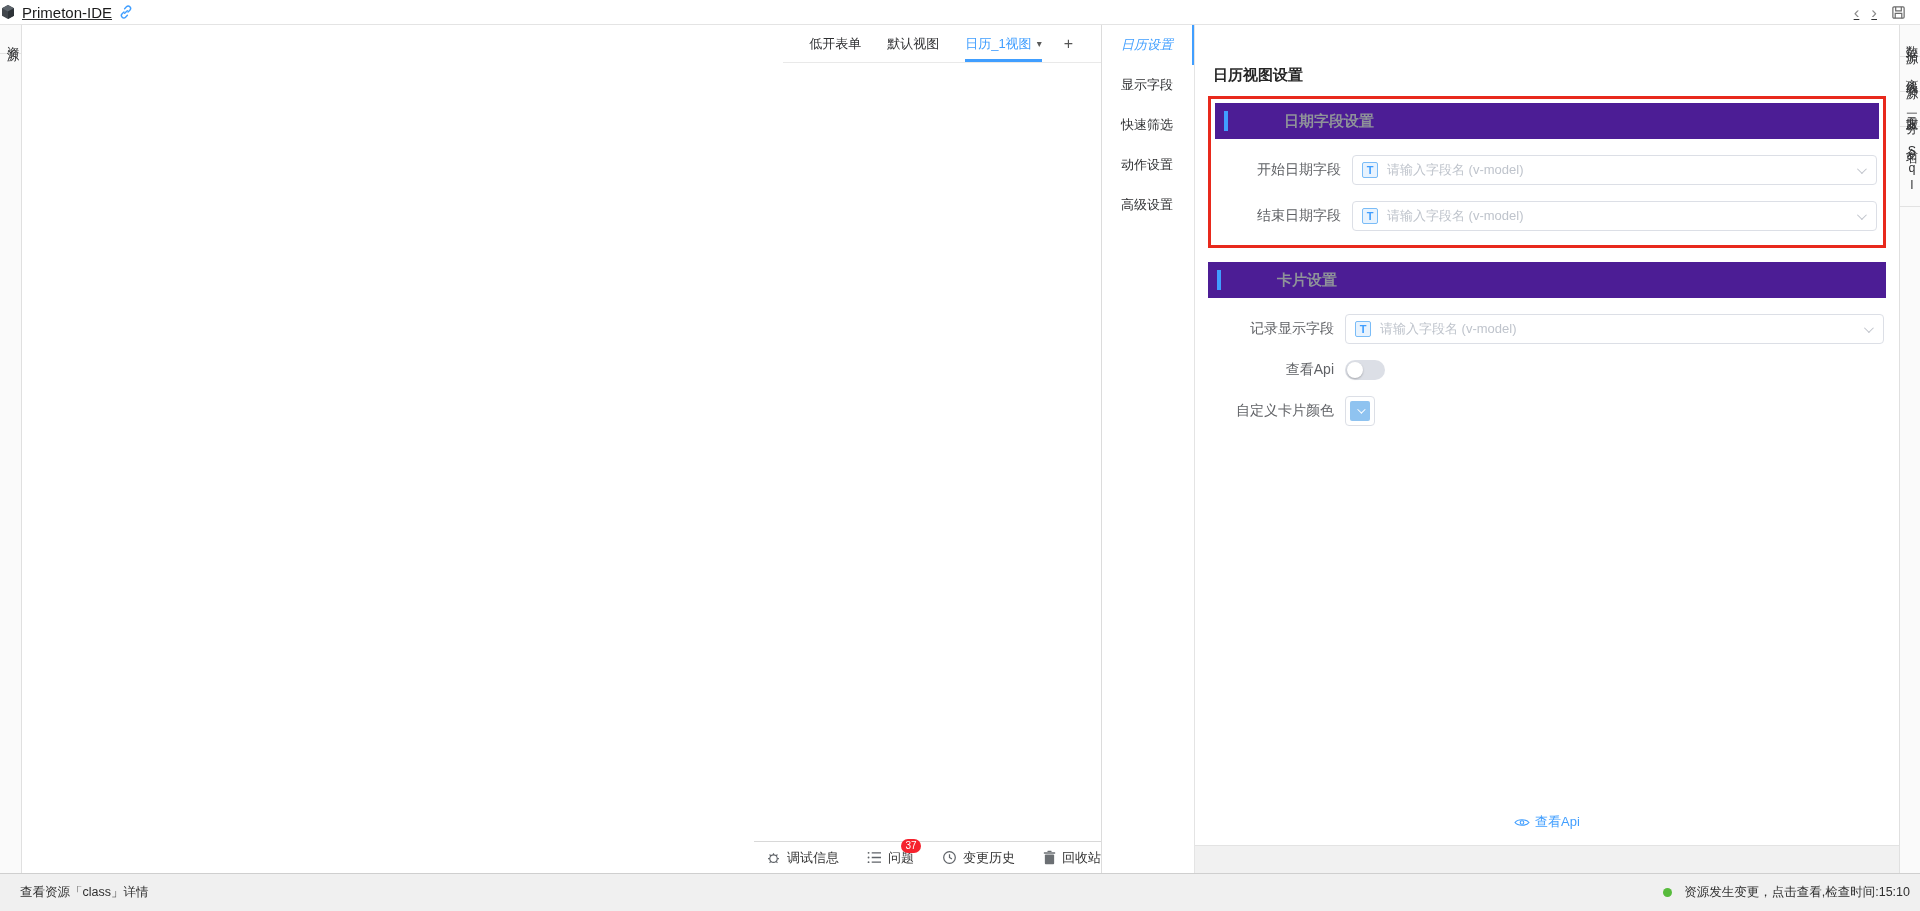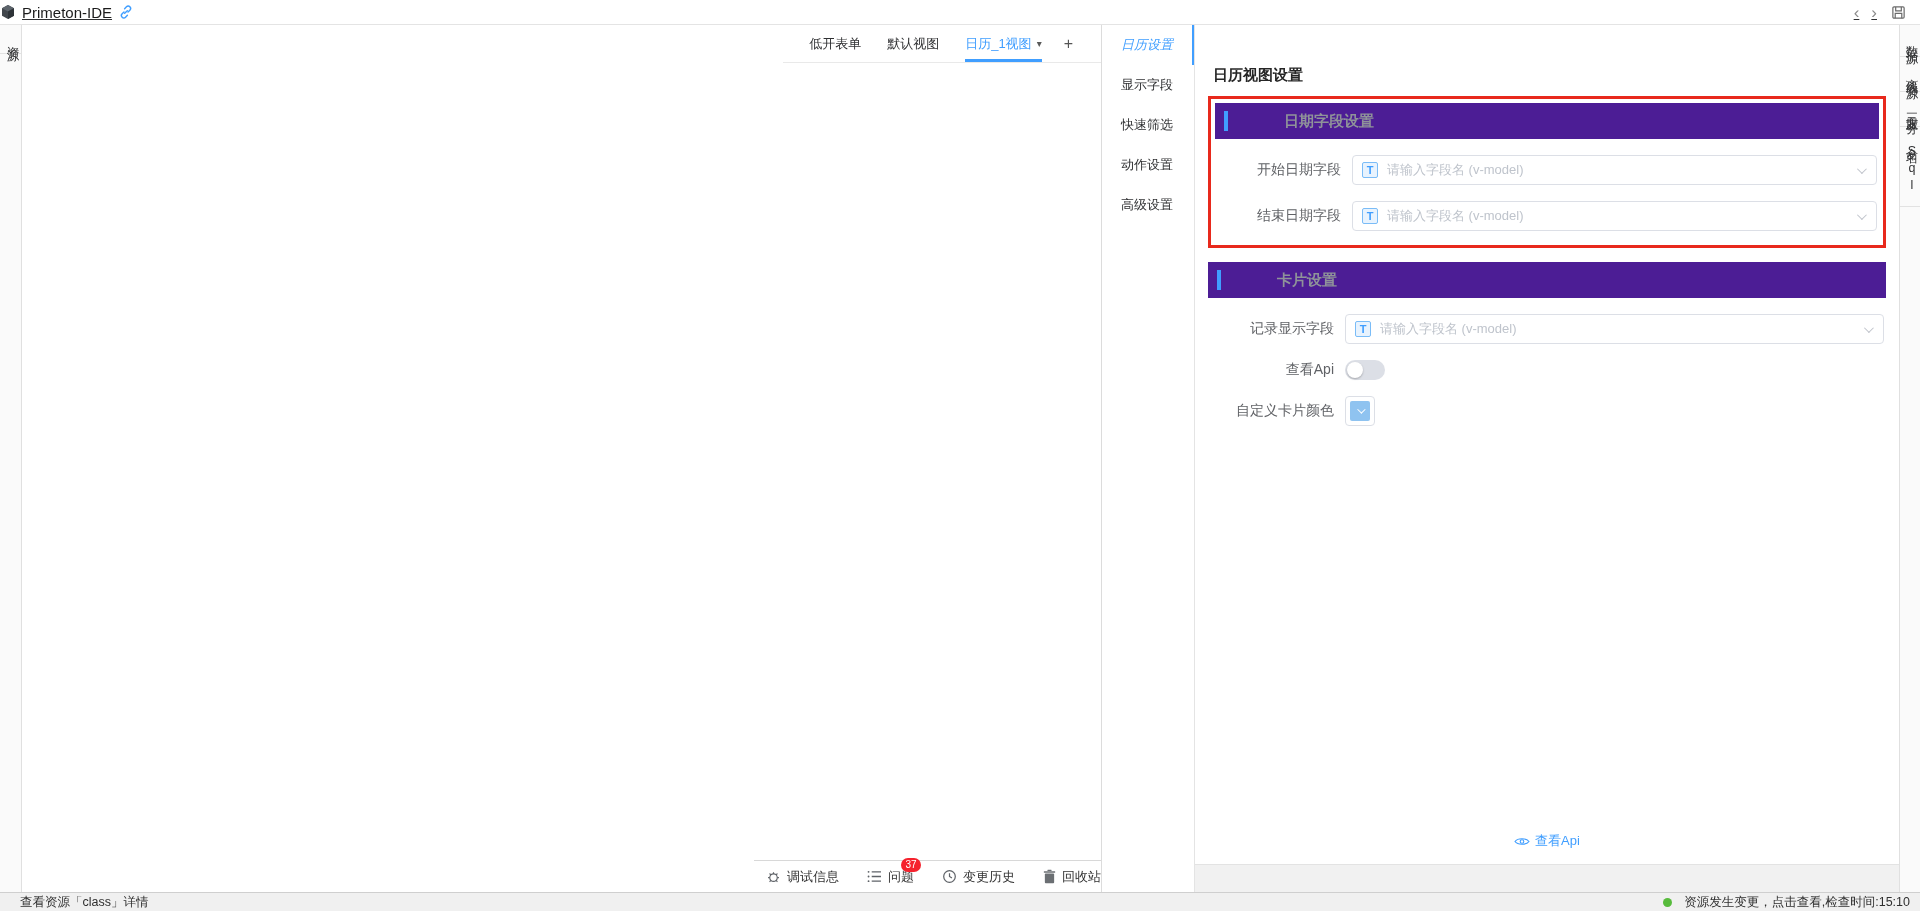--- a/index.html
+++ b/index.html
@@ -96,21 +96,21 @@
                   display:flex; align-items:center; justify-content:center; }
   .color-swatch .wchev { width:6px; height:6px; border-right:1.6px solid #fff; border-bottom:1.6px solid #fff;
                          transform:rotate(45deg) translateY(-2px); }
 
   .panel-spacer { flex:1; }
   .api-link { display:flex; align-items:center; justify-content:center; gap:5px; color:#409eff;
               font-size:13px; margin-bottom:14px; cursor:pointer; }
   .panel-footer { height:28px; background:#f1f1f1; border-top:1px solid #e3e3e3; flex-shrink:0; }
 
   
-  .statusbar { height:19px; background:#f0f0f0; border-top:1px solid #cfcfcf; display:flex;
+  .statusbar { height:38px; background:#f0f0f0; border-top:1px solid #cfcfcf; display:flex;
                align-items:center; justify-content:space-between; padding:0 10px 0 20px;
                font-size:12.5px; color:#2f2f2f; flex-shrink:0; }
   .status-right { display:flex; align-items:center; gap:12px; cursor:pointer; }
   .green-dot { width:9px; height:9px; border-radius:50%; background:#57bb3c; }
 
   svg { display:block; }
 </style>
 </head>
 <body>
 

